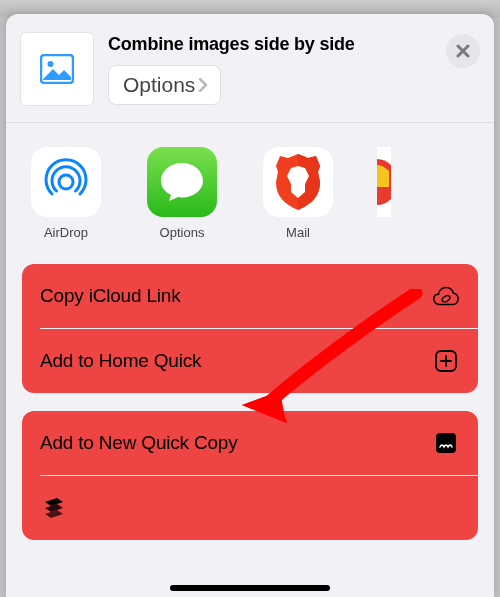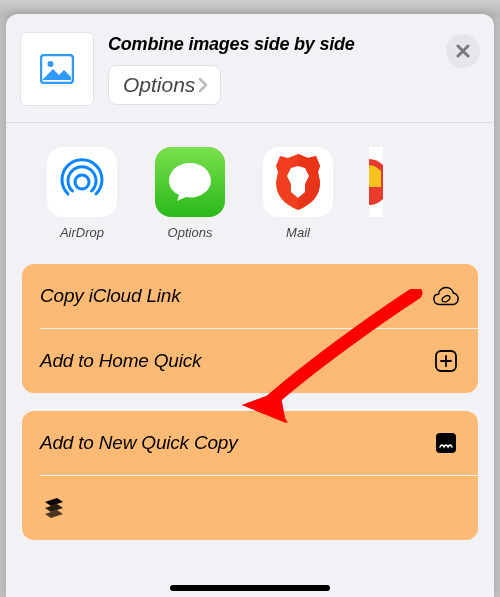--- a/index.html
+++ b/index.html
@@ -11,21 +11,20 @@
     background: linear-gradient(#cdcdcd,#b8b8b8);
   }
 
   .sheet {
     position: absolute;
     top: 14px; left: 6px; right: 6px; bottom: 0;
     background: #f2f2f6;
     border-radius: 12px 12px 0 0;
     box-shadow: 0 -2px 8px rgba(0,0,0,0.15);
     overflow: hidden;
-    font-style: italic;
   }
 
   
   .sheet-header {
     display: flex; align-items: flex-start;
     padding: 18px 14px 16px 14px;
   }
   .thumb {
     width: 74px; height: 74px; background: #fff;
     border: 1px solid #e2e2e6; border-radius: 6px;
@@ -50,24 +49,23 @@
     width:34px; height:34px; border-radius:50%;
     background:#e5e5ea; display:flex; align-items:center; justify-content:center;
     flex:0 0 auto; margin-left:6px; margin-top:2px;
   }
   .close-btn svg { width:14px; height:14px; stroke:#7a7a7e; stroke-width:3; }
 
   .divider { height:1px; background:#dcdce0; }
 
   
   .app-strip {
-    display:flex; gap: 28px;
+    display:flex; gap: 36px;
     padding: 24px 20px 24px 20px;
     overflow:hidden;
-    margin-left:16px;
   }
   .app {
     display:flex; flex-direction:column; align-items:center;
     width: 80px; flex:0 0 auto;
   }
   .app-icon {
     width:70px; height:70px; border-radius:16px;
     display:flex; align-items:center; justify-content:center;
     margin-bottom:8px;
   }
@@ -77,21 +75,21 @@
   .messages-bg { background: linear-gradient(#7AE04E,#29B91A); }
   .mail-bg { background: linear-gradient(#49B0F9,#1673E6); }
   .brave-bg { background:#fff; }
   .edge-slice { width:14px; height:70px; border-radius:0; background:#fff; display:flex; align-items:center; justify-content:flex-start;}
 
   
   .actions {
     padding: 0 16px 20px 16px;
   }
   .group {
-    background:#fdba74; border-radius:12px; overflow:hidden;
+    background:#ef4444; border-radius:12px; overflow:hidden;
     margin-bottom:18px;
   }
   .action-row {
     display:flex; align-items:center; justify-content:space-between;
     padding: 18px 18px;
   }
   .action-label { font-size:19px; color:#000; letter-spacing:-0.2px;}
   .action-icon { width:28px; height:28px; display:flex; align-items:center; justify-content:center; }
   .sep { height:1px; background:#eceef0; margin-left:18px; }
 

